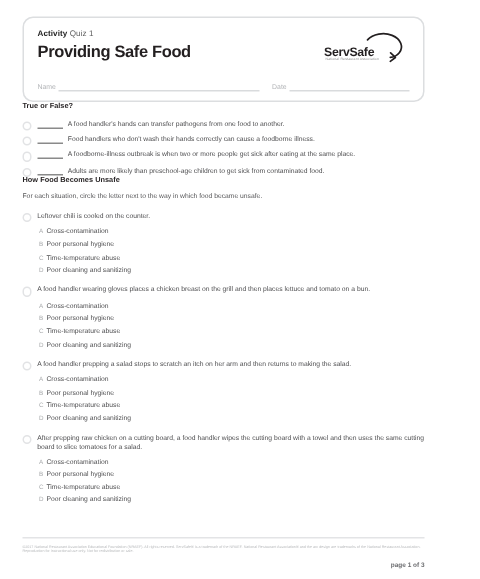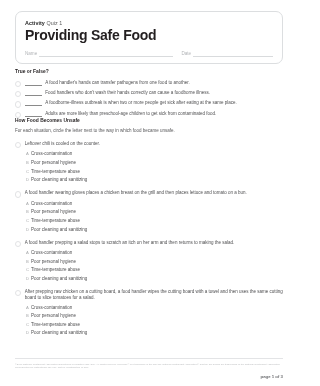--- a/index.html
+++ b/index.html
@@ -48,21 +48,21 @@
     letter-spacing: 0.05px;
     color: #3d3d3d;
     margin-bottom: 1px;
   }
   .eyebrow b {
     font-weight: bold;
     color: #1f1f1f;
   }
   .eyebrow span.quiz { color: #5c5c5c; font-weight: normal; }
   .doc-title {
-    font-size: 14px;
+    font-size: 11px;
     line-height: 15px;
     font-weight: bold;
     color: #231f20;
     letter-spacing: -0.25px;
     white-space: nowrap;
   }
 
   
   .logo {
     position: relative;
@@ -248,20 +248,28 @@
   <div class="header-card">
     <div class="header-top">
       <div class="header-left">
         <div class="eyebrow">
           <b>Activity</b>
           <span class="quiz">Quiz 1</span>
         </div>
         <div class="doc-title">Providing Safe Food</div>
       </div>
 
+      <div class="logo">
+        <svg class="logo-swoosh" viewBox="0 0 58 26">
+          <path d="M30 5.6 C33.5 1.6, 41 0.4, 46.4 2.6 C52.4 5.0, 54.2 10.4, 51.2 14.2 C49.6 16.2, 47.2 17.2, 45.2 17.2" fill="none" stroke="#231f20" stroke-width="1.15" stroke-linecap="round"></path>
+          <path d="M45.4 14.3 L48.6 17.3 L45.2 19.9" fill="none" stroke="#231f20" stroke-width="1.15" stroke-linecap="round" stroke-linejoin="round"></path>
+        </svg>
+        <div class="logo-word">ServSafe</div>
+        <div class="logo-sub">National Restaurant Association</div>
+      </div>
     </div>
 
     <div class="name-date">
       <div class="field name-field">
         <span class="field-label">Name</span>
         <span class="field-rule"></span>
       </div>
       <div class="field date-field">
         <span class="field-label">Date</span>
         <span class="field-rule"></span>

